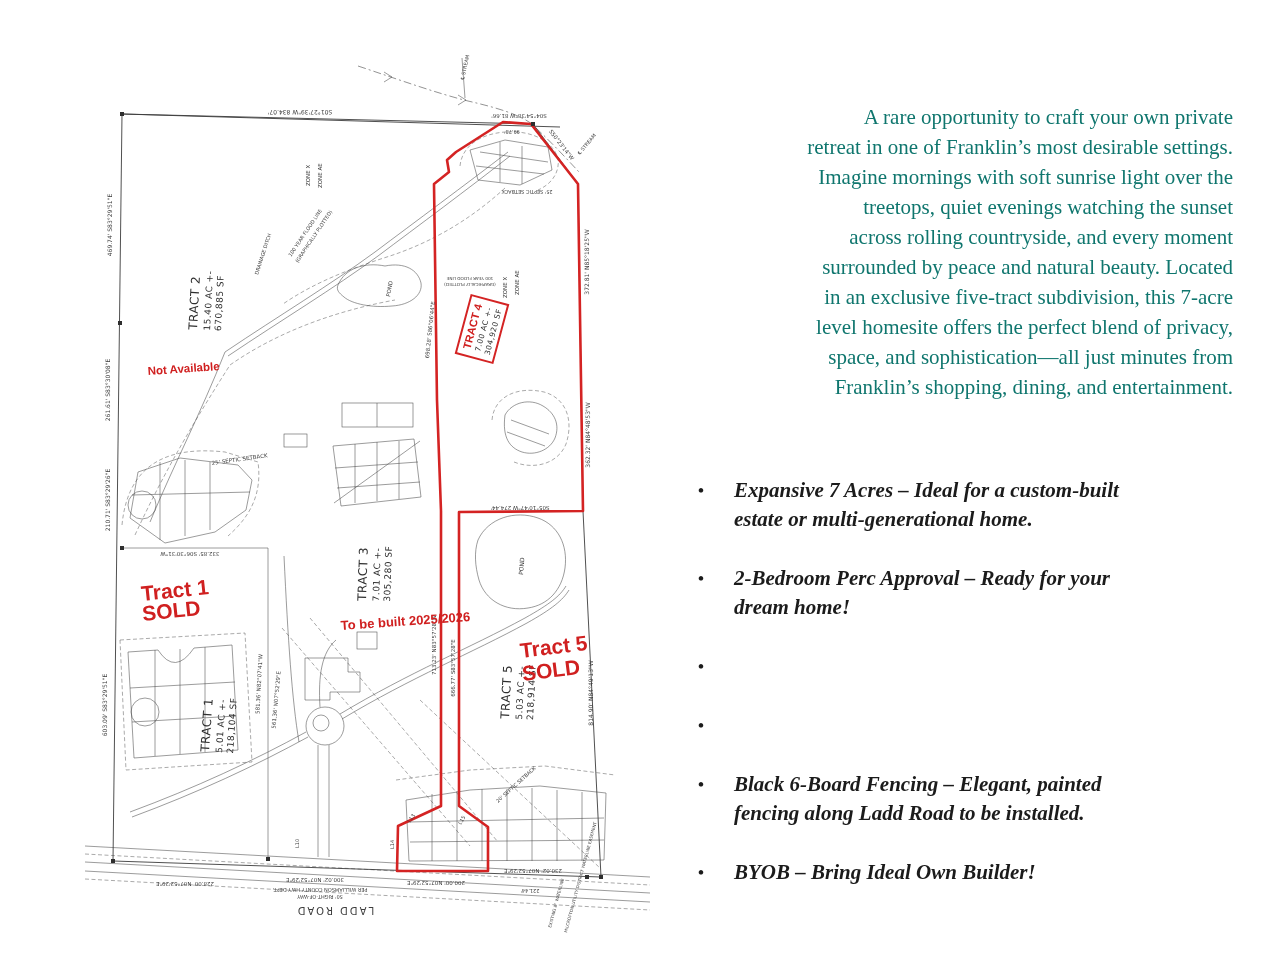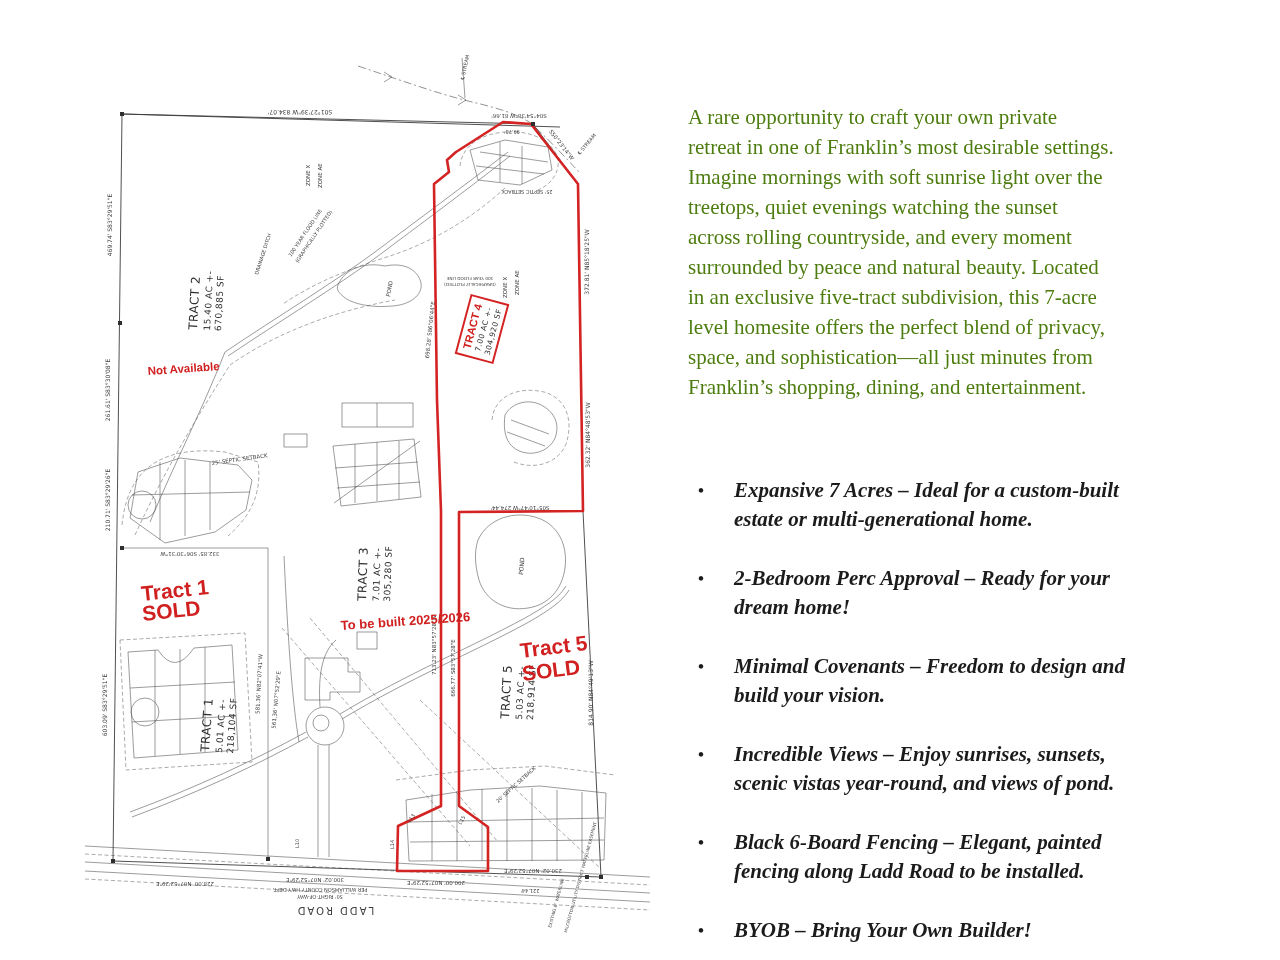--- a/index.html
+++ b/index.html
@@ -14,22 +14,22 @@
   .red{stroke:#d42323;stroke-width:2.6;fill:none;stroke-linejoin:round;}
   .redbox{stroke:#d42323;stroke-width:2;fill:#ffffff;}
   .tick{fill:#2e2e2e;}
   text.t{font-family:"DejaVu Sans",sans-serif;fill:#3d3d3d;}
   text.tr{font-family:"DejaVu Sans",sans-serif;fill:#2f2f2f;letter-spacing:.5px;}
   .s42{font-size:4.2px;} .s5{font-size:5px;} .s55{font-size:5.5px;} .s6{font-size:6px;}
   .s75{font-size:7.5px;} .s9{font-size:9px;} .s10{font-size:10px;} .s12{font-size:12px;}
   .redtxt{fill:#d02020;font-family:"Liberation Sans",sans-serif;font-weight:bold;}
   
   #copy{position:absolute;left:688px;top:0;width:545px;height:960px;}
-  .desc{margin:102px 0 0 0;font-size:21px;line-height:30px;text-align:left;
-        white-space:pre-line;color:#4d7c0f;}
+  .desc{margin:102px 0 0 0;font-size:21px;line-height:30px;text-align:right;
+        white-space:pre-line;color:#0f766e;}
   ul.bullets{list-style:none;margin:74px 0 0 0;padding:0 0 0 10px;}
   ul.bullets li{display:flex;margin-bottom:30px;font-weight:bold;font-style:italic;
         font-size:21px;line-height:29px;}
   ul.bullets .dot{width:36px;flex:0 0 36px;font-style:normal;font-size:17px;line-height:29px;}
   ul.bullets .btxt{white-space:pre-line;}
 </style>
 </head>
 <body>
 
 <div id="page">
@@ -251,32 +251,28 @@
         <span class="btxt">Expansive 7 Acres – Ideal for a custom-built
 estate or multi-generational home.</span>
       </li>
       <li>
         <span class="dot">•</span>
         <span class="btxt">2-Bedroom Perc Approval – Ready for your
 dream home!</span>
       </li>
       <li>
         <span class="dot">•</span>
-        <span class="btxt">Minimal Covenants – Freedom to design and
-build your vision.</span>
-      </li>
-      <li>
-        <span class="dot">•</span>
-        <span class="btxt">Incredible Views – Enjoy sunrises, sunsets,
-scenic vistas year-round, and views of pond.</span>
+      </li>
+      <li>
+        <span class="dot">•</span>
       </li>
       <li>
         <span class="dot">•</span>
         <span class="btxt">Black 6-Board Fencing – Elegant, painted
 fencing along Ladd Road to be installed.</span>
       </li>
       <li>
         <span class="dot">•</span>
-        <span class="btxt">BYOB – Bring Your Own Builder!</span>
+        <span class="btxt">BYOB – Bring Ideal Own Builder!</span>
       </li>
     </ul>
   </div>
 </div>
 
 </body></html>

